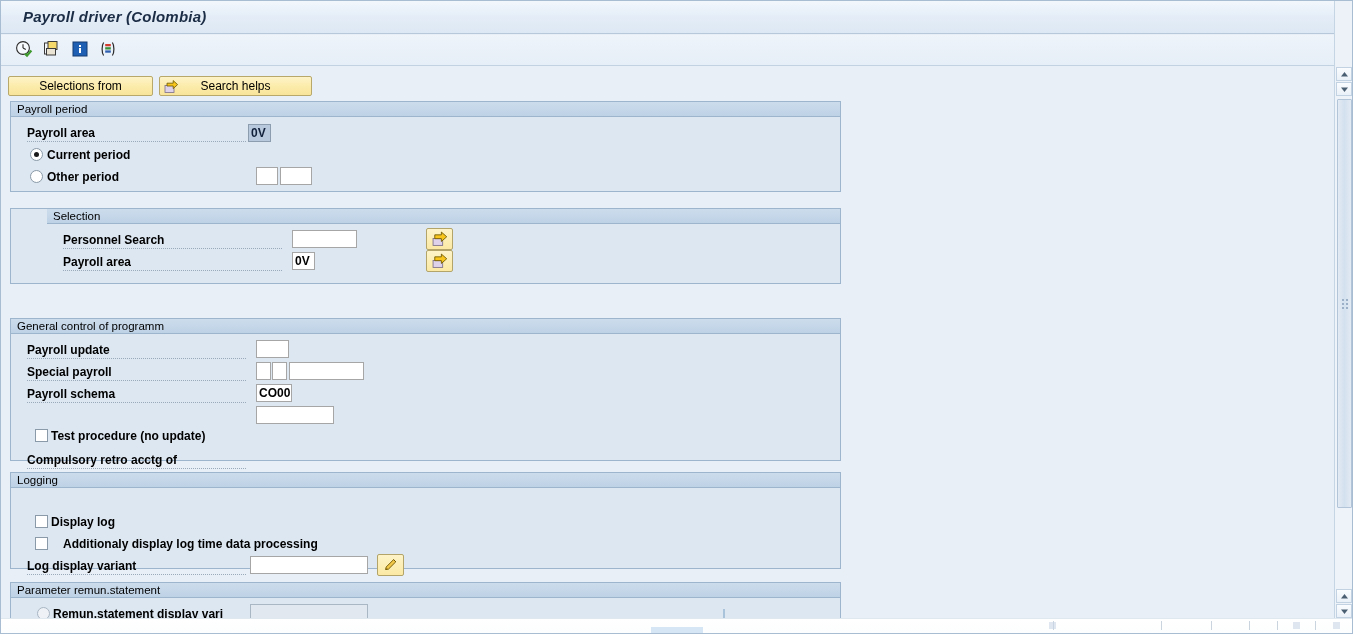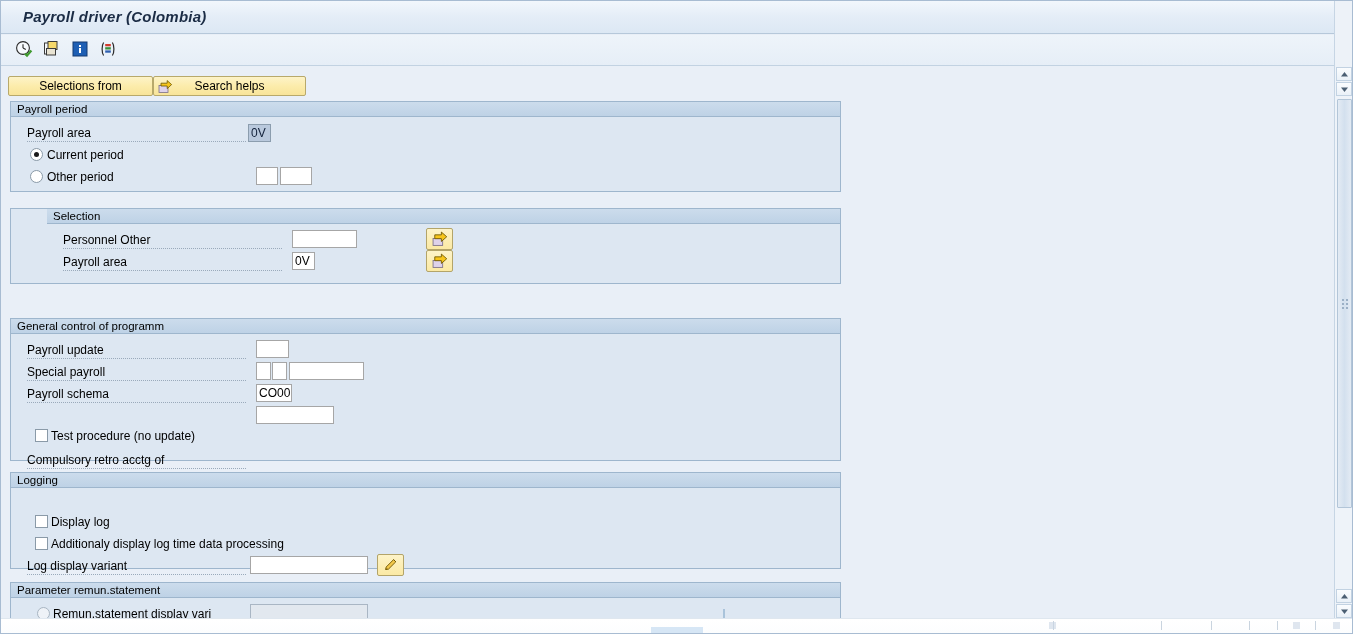--- a/index.html
+++ b/index.html
@@ -76,21 +76,21 @@
     width: 1326px; height: 552px;
     background: #e9eff7;
     overflow: hidden;
   }
 
   
   .btnrow {
     position: absolute;
     left: 7px; top: 9px;
     display: flex;
-    gap: 0;
+    gap: 6px;
   }
   .pbtn {
     height: 20px;
     background: linear-gradient(to bottom, #fdf3c8 0%, #fcecab 50%, #f8e49a 100%);
     border: 1px solid #b8a96b;
     border-radius: 2px;
     display: flex;
     align-items: center;
     justify-content: center;
     font-size: 12px;
@@ -118,21 +118,21 @@
   .group > .ghead {
     height: 15px;
     background: linear-gradient(to bottom, #ccdcec 0%, #bed2e6 100%);
     border-bottom: 1px solid #9eb6cd;
     font-size: 11.5px;
     color: #000;
     padding-left: 6px;
     line-height: 15px;
     white-space: nowrap;
   }
-  .gbody { position: relative; }
+  .gbody { position: relative; font-weight: bold; }
   .lbl {
     position: absolute;
     font-size: 12px;
     color: #000;
     white-space: nowrap;
     border-bottom: 1px dotted #9aaabb;
     height: 16px;
     line-height: 15px;
   }
 
@@ -358,21 +358,21 @@
         <div class="ctl-lbl" style="left:36px; top:53px;">Other period</div>
         <div class="fld" style="left:245px; top:50px; width:22px;"></div>
         <div class="fld" style="left:269px; top:50px; width:32px;"></div>
       </div>
     </div>
 
     <div class="group" style="top:141px; height:76px;padding-left:36px;">
       <div class="ghead">Selection</div>
       <div class="gbody" style="height:59px;">
 
-        <div class="lbl" style="left:16px; top:9px; width:219px;">Personnel Other</div>
+        <div class="lbl" style="left:16px; top:9px; width:219px;">Personnel Search</div>
         <div class="fld" style="left:245px; top:6px; width:65px;"></div>
         <div class="iconbtn" style="left:379px; top:4px;">
           <svg width="16" height="16" viewBox="0 0 15 15">
             <rect x="1" y="7" width="9" height="6.5" fill="#ded2ea" stroke="#7a6f88" stroke-width="0.8"></rect>
             <path d="M2.6 3.6 L8.8 3.6 L8.8 1.0 L13.8 5.4 L8.8 9.8 L8.8 7.2 L2.6 7.2 Z" fill="#f7c51b" stroke="#6b5600" stroke-width="0.8"></path>
           </svg>
         </div>
 
         <div class="lbl" style="left:16px; top:31px; width:219px;">Payroll area</div>
         <div class="fld" style="left:245px; top:28px; width:23px;">0V</div>
@@ -409,21 +409,21 @@
     </div>
 
     <div class="group" style="top:405px; height:97px;">
       <div class="ghead">Logging</div>
       <div class="gbody" style="height:80px;">
 
         <div class="chk" style="left:24px; top:27px;"></div>
         <div class="ctl-lbl" style="left:40px; top:27px;">Display log</div>
 
         <div class="chk" style="left:24px; top:49px;"></div>
-        <div class="ctl-lbl" style="left:40px; top:49px;">Additionaly display log time data processing</div>
+        <div class="ctl-lbl" style="left:52px; top:49px;">Additionaly display log time data processing</div>
 
         <div class="lbl" style="left:16px; top:71px; width:219px;">Log display variant</div>
         <div class="fld" style="left:239px; top:68px; width:118px;"></div>
         <div class="iconbtn" style="left:366px; top:66px;">
           <svg width="16" height="16" viewBox="0 0 16 16">
             <path d="M2.6 12.4 L3.2 10.0 L10.6 2.6 L12.8 4.8 L5.4 12.2 Z" fill="#f2c84b" stroke="#6d5300" stroke-width="0.9"></path>
             <path d="M10.6 2.6 L12.8 4.8" stroke="#6d5300" stroke-width="0.9"></path>
             <path d="M2.6 12.4 L4.3 11.9" stroke="#6d5300" stroke-width="0.9"></path>
           </svg>
         </div>

